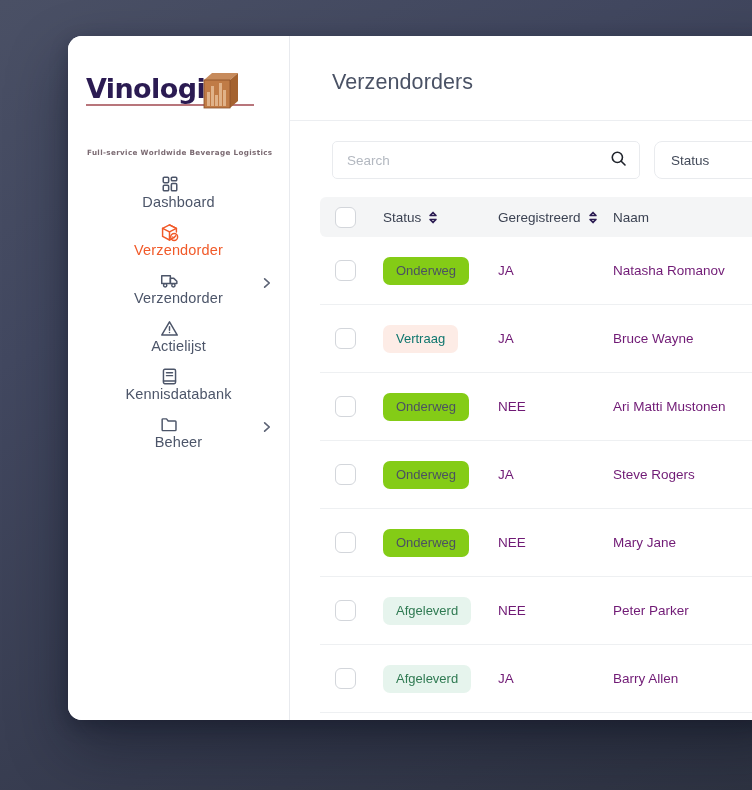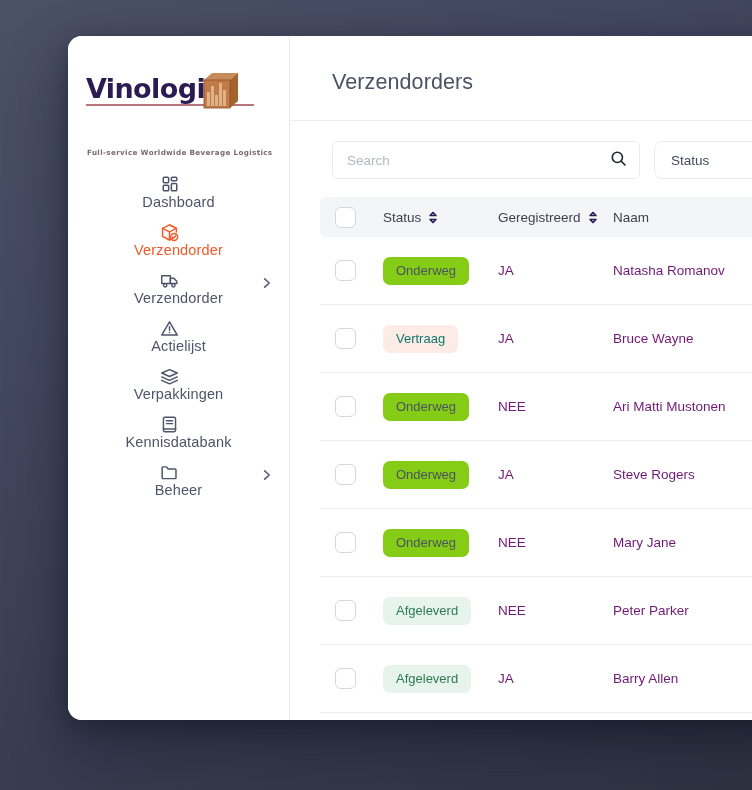--- a/index.html
+++ b/index.html
@@ -335,30 +335,20 @@
         <span class="nav-ico">
           <svg width="19" height="19" viewBox="0 0 22 22" fill="none" stroke="#4c5569" stroke-width="1.7" stroke-linejoin="round" stroke-linecap="round">
             <path d="M11 3.2 20 18.6H2L11 3.2Z"></path>
             <path d="M11 9v4"></path>
             <path d="M11 15.6v.1"></path>
           </svg>
         </span>
         <span class="nav-label">Actielijst</span>
       </div>
 
-      <div class="nav-item">
-        <span class="nav-ico">
-          <svg width="19" height="19" viewBox="0 0 22 22" fill="none" stroke="#4c5569" stroke-width="1.7" stroke-linejoin="round" stroke-linecap="round">
-            <path d="M11 3 2 7l9 4 9-4-9-4Z"></path>
-            <path d="M2 11.5 11 15.5l9-4"></path>
-            <path d="M2 15.5 11 19.5l9-4"></path>
-          </svg>
-        </span>
-        <span class="nav-label">Verpakkingen</span>
-      </div>
 
       <div class="nav-item">
         <span class="nav-ico">
           <svg width="19" height="19" viewBox="0 0 22 22" fill="none" stroke="#4c5569" stroke-width="1.7" stroke-linejoin="round" stroke-linecap="round">
             <rect x="4" y="2.6" width="14" height="16.8" rx="1.6"></rect>
             <path d="M7.5 6.6h7"></path>
             <path d="M7.5 10h7"></path>
             <path d="M4 16.2h14"></path>
           </svg>
         </span>

